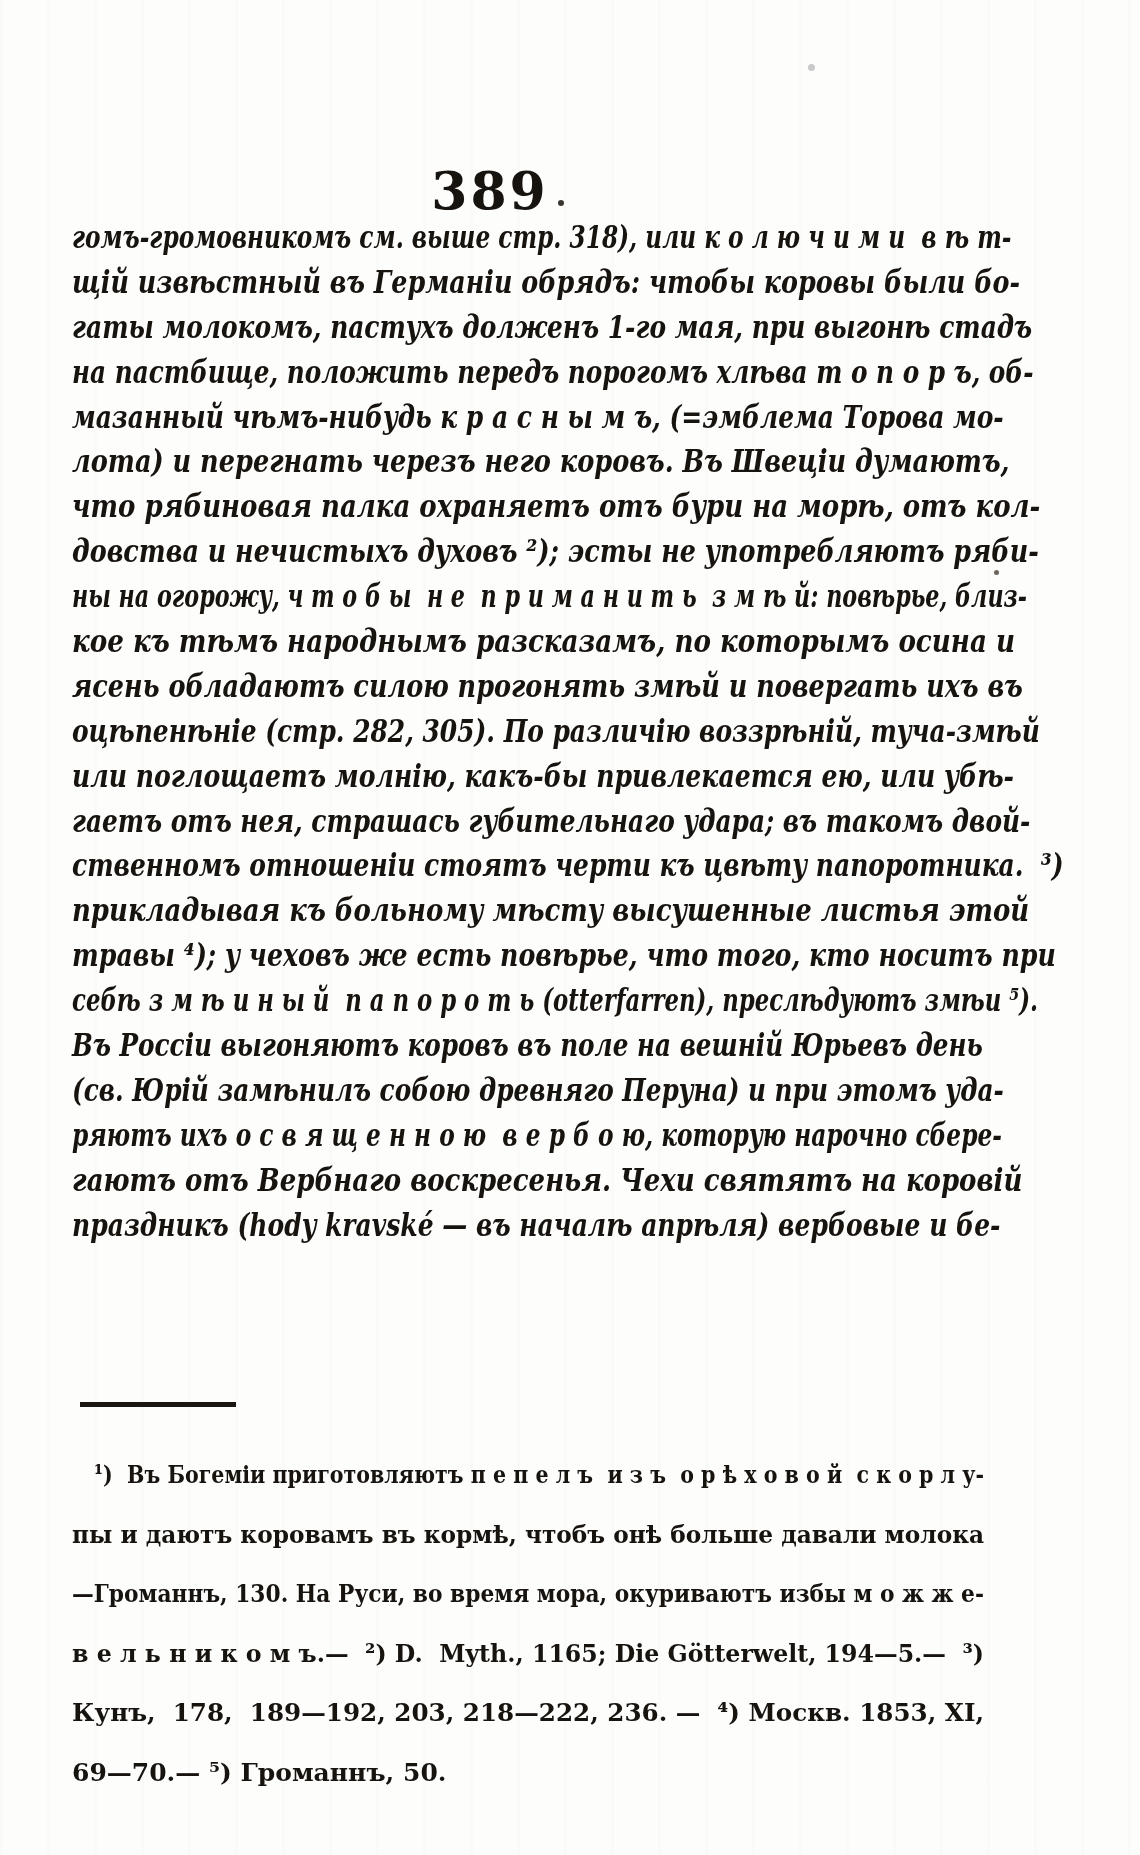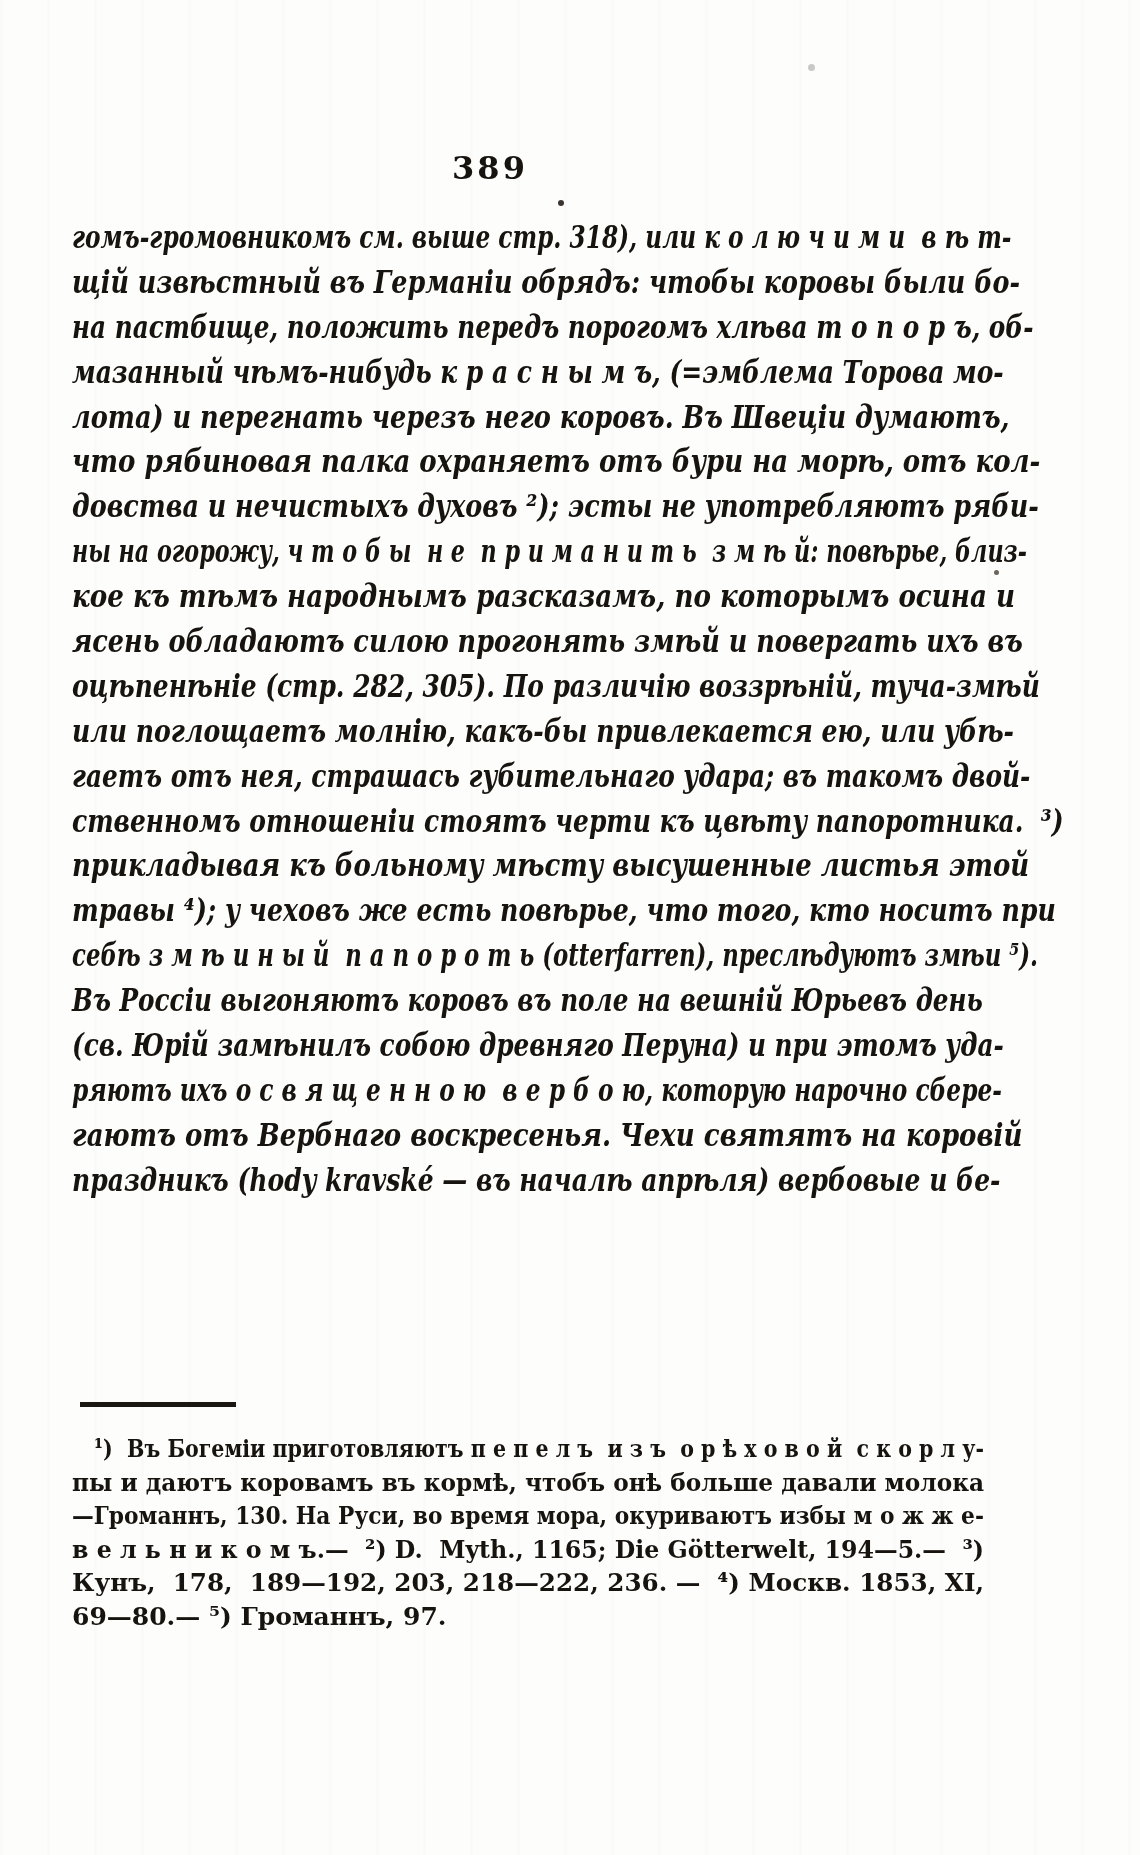--- a/index.html
+++ b/index.html
@@ -11,25 +11,25 @@
     background-image: repeating-linear-gradient(
       90deg,
       rgba(0,0,0,0.012) 0px, rgba(0,0,0,0.012) 3px,
       rgba(0,0,0,0) 3px, rgba(0,0,0,0) 47px);
     font-family: "DejaVu Serif", serif;
     color: #17130f;
     overflow: hidden;
   }
   .page-number {
     position: absolute;
-    top: 149px;
+    top: 160px;
     left: 0;
     width: 980px;
     text-align: center;
-    font-size: 32px;
+    font-size: 52px;
     font-weight: 700;
     letter-spacing: 3px;
   }
   .text-block {
     position: absolute;
     left: 72px;
     top: 215px;
     width: 912px;
     font-style: italic;
   }
@@ -51,20 +51,21 @@
     position: absolute;
     left: 72px;
     top: 1432px;
     width: 912px;
   }
   .footnote-line {
     height: 33.6px;
     line-height: 33.6px;
     font-size: 25px;
     font-weight: 700;
+    margin-top: 26px;
   }
   .indent { padding-left: 22px; }
   .fit-line {
     display: inline-block;
     white-space: pre;
     transform-origin: 0 0;
   }
   .speck {
     position: absolute;
     border-radius: 50%;
@@ -80,20 +81,21 @@
 
   <div class="page-number">389</div>
 
   <div class="speck speck-a"></div>
   <div class="speck speck-b"></div>
   <div class="speck speck-c"></div>
 
   <div class="text-block">
     <div class="text-line"><span class="fit-line" style="transform: scaleX(0.750482);">гомъ-громовникомъ см. выше стр. 318), или к о л ю ч и м и  в ѣ т-</span></div>
     <div class="text-line"><span class="fit-line" style="transform: scaleX(0.819257);">щій извѣстный въ Германіи обрядъ: чтобы коровы были бо-</span></div>
+    <div class="text-line"><span class="fit-line" style="transform: scaleX(0.803071);">гаты молокомъ, пастухъ долженъ 1-го мая, при выгонѣ стадъ</span></div>
     <div class="text-line"><span class="fit-line" style="transform: scaleX(0.797791);">на пастбище, положить передъ порогомъ хлѣва т о п о р ъ, об-</span></div>
     <div class="text-line"><span class="fit-line" style="transform: scaleX(0.804222);">мазанный чѣмъ-нибудь к р а с н ы м ъ, (=эмблема Торова мо-</span></div>
     <div class="text-line"><span class="fit-line" style="transform: scaleX(0.82611);">лота) и перегнать черезъ него коровъ. Въ Швеціи думаютъ,</span></div>
     <div class="text-line"><span class="fit-line" style="transform: scaleX(0.838898);">что рябиновая палка охраняетъ отъ бури на морѣ, отъ кол-</span></div>
     <div class="text-line"><span class="fit-line" style="transform: scaleX(0.820363);">довства и нечистыхъ духовъ ²); эсты не употребляютъ ряби-</span></div>
     <div class="text-line"><span class="fit-line" style="transform: scaleX(0.717722);">ны на огорожу, ч т о б ы  н е  п р и м а н и т ь  з м ѣ й: повѣрье, близ-</span></div>
     <div class="text-line"><span class="fit-line" style="transform: scaleX(0.844726);">кое къ тѣмъ народнымъ разсказамъ, по которымъ осина и</span></div>
     <div class="text-line"><span class="fit-line" style="transform: scaleX(0.823221);">ясень обладаютъ силою прогонять змѣй и повергать ихъ въ</span></div>
     <div class="text-line"><span class="fit-line" style="transform: scaleX(0.803369);">оцѣпенѣніе (стр. 282, 305). По различію воззрѣній, туча-змѣй</span></div>
     <div class="text-line"><span class="fit-line" style="transform: scaleX(0.811828);">или поглощаетъ молнію, какъ-бы привлекается ею, или убѣ-</span></div>
@@ -110,16 +112,16 @@
   </div>
 
   <div class="footnote-rule"></div>
 
   <div class="footnote-block">
     <div class="footnote-line indent"><span class="fit-line" style="transform: scaleX(0.822777);">¹)  Въ Богеміи приготовляютъ п е п е л ъ  и з ъ  о р ѣ х о в о й  с к о р л у-</span></div>
     <div class="footnote-line"><span class="fit-line" style="transform: scaleX(0.929338);">пы и даютъ коровамъ въ кормѣ, чтобъ онѣ больше давали молока</span></div>
     <div class="footnote-line"><span class="fit-line" style="transform: scaleX(0.870463);">—Громаннъ, 130. На Руси, во время мора, окуриваютъ избы м о ж ж е-</span></div>
     <div class="footnote-line"><span class="fit-line" style="transform: scaleX(0.946012);">в е л ь н и к о м ъ.—  ²) D.  Myth., 1165; Die Götterwelt, 194—5.—  ³)</span></div>
     <div class="footnote-line"><span class="fit-line" style="transform: scaleX(0.9844);">Кунъ,  178,  189—192, 203, 218—222, 236. —  ⁴) Москв. 1853, XI,</span></div>
-    <div class="footnote-line no-stretch"><span class="fit-line" style="transform: scaleX(1);">69—80.— ⁵) Громаннъ, 97.</span></div>
+    <div class="footnote-line no-stretch"><span class="fit-line" style="transform: scaleX(1);">69—70.— ⁵) Громаннъ, 50.</span></div>
   </div>
 
 </div>
 
 </body></html>

